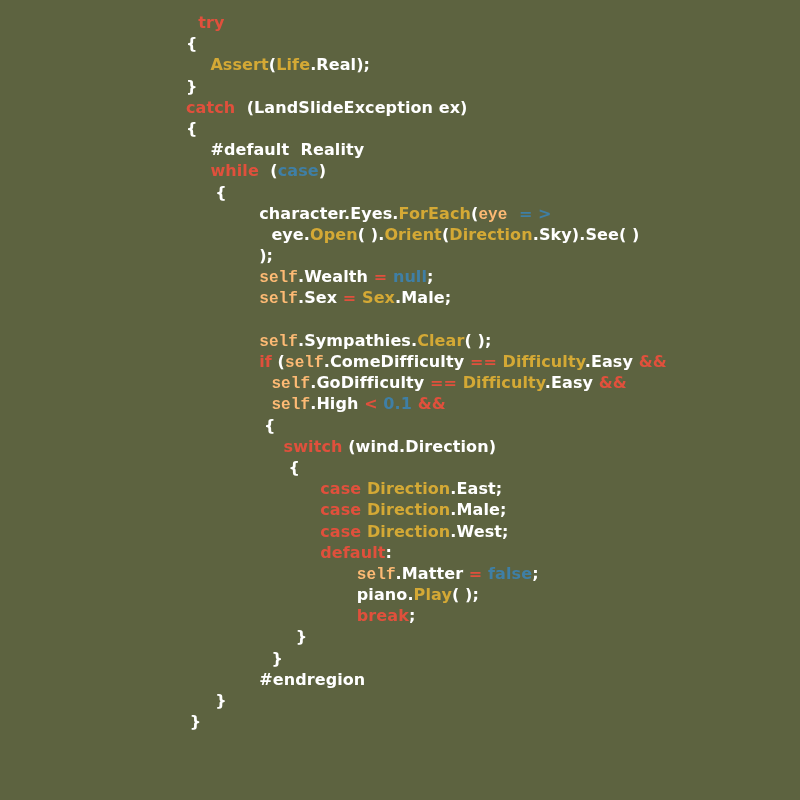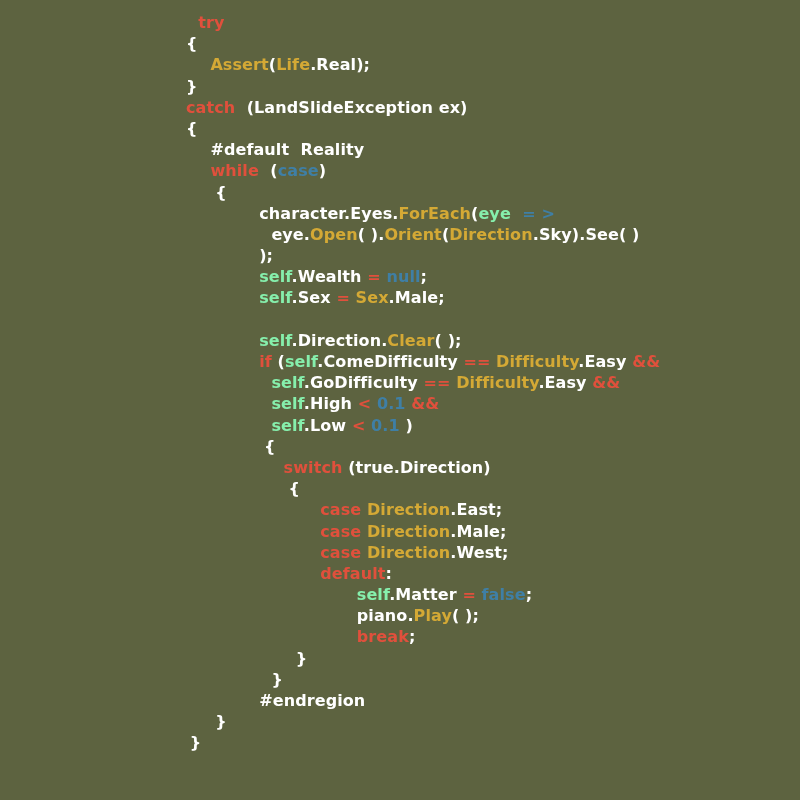--- a/index.html
+++ b/index.html
@@ -32,47 +32,46 @@
   }
   .tok { white-space: pre; }
   
   .kw   { color: #e0503c; }   
   .type { color: #d4a935; }   
   .self { color: #5f9e5a; }   
   .lit  { color: #3f7fa5; }   
   .op   { color: #e0503c; }   
   .plain{ color: #ffffff; }
 </style>
-<style>.kw{color:#e0503c;}.type{color:#d4a935;}.self{color:#86efac;}.lit{color:#3f7fa5;}.op{color:#e0503c;}.plain{color:#ffffff;}#page{background:#5d6340;}html,body{background:#5d6340;}</style></head>
+<style>.kw{color:#e0503c;}.type{color:#d4a935;}.self{color:#fdba74;font-family:Liberation Mono, monospace;}.lit{color:#3f7fa5;}.op{color:#e0503c;}.plain{color:#ffffff;}#page{background:#5d6340;}html,body{background:#5d6340;}</style></head>
 <body>
 
 <div id="page">
   <div id="code">
       <div class="line" style="padding-left: 12.2px;"><span class="tok kw">try</span></div>
       <div class="line" style="padding-left: 0px;"><span class="tok plain">{</span></div>
       <div class="line" style="padding-left: 24.4px;"><span class="tok type">Assert</span><span class="tok plain">(</span><span class="tok type">Life</span><span class="tok plain">.Real);</span></div>
       <div class="line" style="padding-left: 0px;"><span class="tok plain">}</span></div>
       <div class="line" style="padding-left: 0px;"><span class="tok kw">catch</span><span class="tok plain">  (LandSlideException ex)</span></div>
       <div class="line" style="padding-left: 0px;"><span class="tok plain">{</span></div>
       <div class="line" style="padding-left: 24.4px;"><span class="tok plain">#default  Reality</span></div>
       <div class="line" style="padding-left: 24.4px;"><span class="tok kw">while</span><span class="tok plain">  (</span><span class="tok lit">case</span><span class="tok plain">)</span></div>
       <div class="line" style="padding-left: 29.28px;"><span class="tok plain">{</span></div>
       <div class="line" style="padding-left: 73.2px;"><span class="tok plain">character.Eyes.</span><span class="tok type">ForEach</span><span class="tok plain">(</span><span class="tok self">eye</span><span class="tok plain">  </span><span class="tok lit">= &gt;</span></div>
       <div class="line" style="padding-left: 85.4px;"><span class="tok plain">eye.</span><span class="tok type">Open</span><span class="tok plain">( ).</span><span class="tok type">Orient</span><span class="tok plain">(</span><span class="tok type">Direction</span><span class="tok plain">.Sky).See( )</span></div>
       <div class="line" style="padding-left: 73.2px;"><span class="tok plain">);</span></div>
       <div class="line" style="padding-left: 73.2px;"><span class="tok self">self</span><span class="tok plain">.Wealth </span><span class="tok op">=</span><span class="tok plain"> </span><span class="tok lit">null</span><span class="tok plain">;</span></div>
       <div class="line" style="padding-left: 73.2px;"><span class="tok self">self</span><span class="tok plain">.Sex </span><span class="tok op">=</span><span class="tok plain"> </span><span class="tok type">Sex</span><span class="tok plain">.Male;</span></div>
       <div class="line" style="padding-left: 0px;">&nbsp;</div>
-      <div class="line" style="padding-left: 73.2px;"><span class="tok self">self</span><span class="tok plain">.Direction.</span><span class="tok type">Clear</span><span class="tok plain">( );</span></div>
+      <div class="line" style="padding-left: 73.2px;"><span class="tok self">self</span><span class="tok plain">.Sympathies.</span><span class="tok type">Clear</span><span class="tok plain">( );</span></div>
       <div class="line" style="padding-left: 73.2px;"><span class="tok kw">if</span><span class="tok plain"> (</span><span class="tok self">self</span><span class="tok plain">.ComeDifficulty </span><span class="tok op">==</span><span class="tok plain"> </span><span class="tok type">Difficulty</span><span class="tok plain">.Easy </span><span class="tok op">&amp;&amp;</span></div>
       <div class="line" style="padding-left: 85.4px;"><span class="tok self">self</span><span class="tok plain">.GoDifficulty </span><span class="tok op">==</span><span class="tok plain"> </span><span class="tok type">Difficulty</span><span class="tok plain">.Easy </span><span class="tok op">&amp;&amp;</span></div>
       <div class="line" style="padding-left: 85.4px;"><span class="tok self">self</span><span class="tok plain">.High </span><span class="tok op">&lt;</span><span class="tok plain"> </span><span class="tok lit">0.1</span><span class="tok plain"> </span><span class="tok op">&amp;&amp;</span></div>
-      <div class="line" style="padding-left: 85.4px;"><span class="tok self">self</span><span class="tok plain">.Low </span><span class="tok op">&lt;</span><span class="tok plain"> </span><span class="tok lit">0.1</span><span class="tok plain"> )</span></div>
       <div class="line" style="padding-left: 78.08px;"><span class="tok plain">{</span></div>
-      <div class="line" style="padding-left: 97.6px;"><span class="tok kw">switch</span><span class="tok plain"> (true.Direction)</span></div>
+      <div class="line" style="padding-left: 97.6px;"><span class="tok kw">switch</span><span class="tok plain"> (wind.Direction)</span></div>
       <div class="line" style="padding-left: 102.48px;"><span class="tok plain">{</span></div>
       <div class="line" style="padding-left: 134.2px;"><span class="tok kw">case</span><span class="tok plain"> </span><span class="tok type">Direction</span><span class="tok plain">.East;</span></div>
       <div class="line" style="padding-left: 134.2px;"><span class="tok kw">case</span><span class="tok plain"> </span><span class="tok type">Direction</span><span class="tok plain">.Male;</span></div>
       <div class="line" style="padding-left: 134.2px;"><span class="tok kw">case</span><span class="tok plain"> </span><span class="tok type">Direction</span><span class="tok plain">.West;</span></div>
       <div class="line" style="padding-left: 134.2px;"><span class="tok kw">default</span><span class="tok plain">:</span></div>
       <div class="line" style="padding-left: 170.8px;"><span class="tok self">self</span><span class="tok plain">.Matter </span><span class="tok op">=</span><span class="tok plain"> </span><span class="tok lit">false</span><span class="tok plain">;</span></div>
       <div class="line" style="padding-left: 170.8px;"><span class="tok plain">piano.</span><span class="tok type">Play</span><span class="tok plain">( );</span></div>
       <div class="line" style="padding-left: 170.8px;"><span class="tok kw">break</span><span class="tok plain">;</span></div>
       <div class="line" style="padding-left: 109.8px;"><span class="tok plain">}</span></div>
       <div class="line" style="padding-left: 85.4px;"><span class="tok plain">}</span></div>

